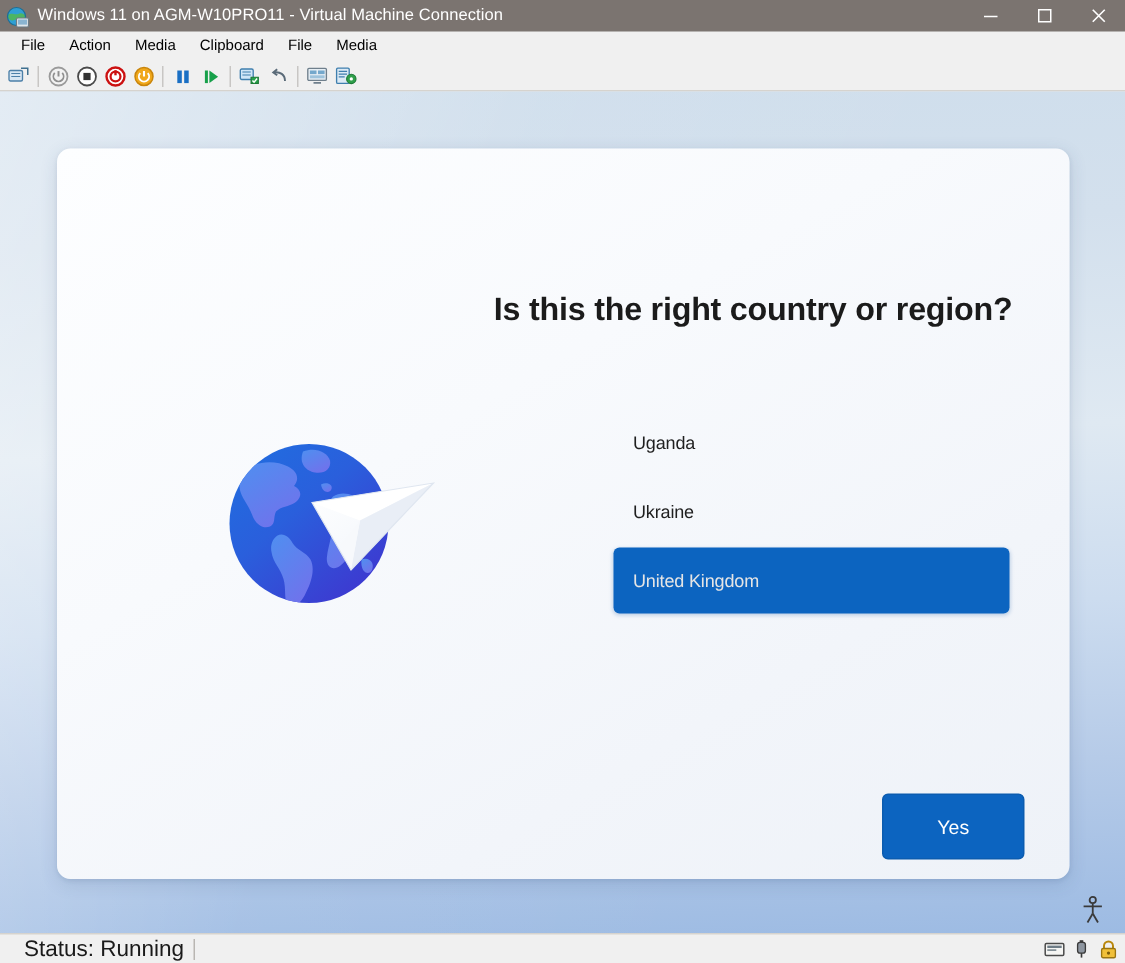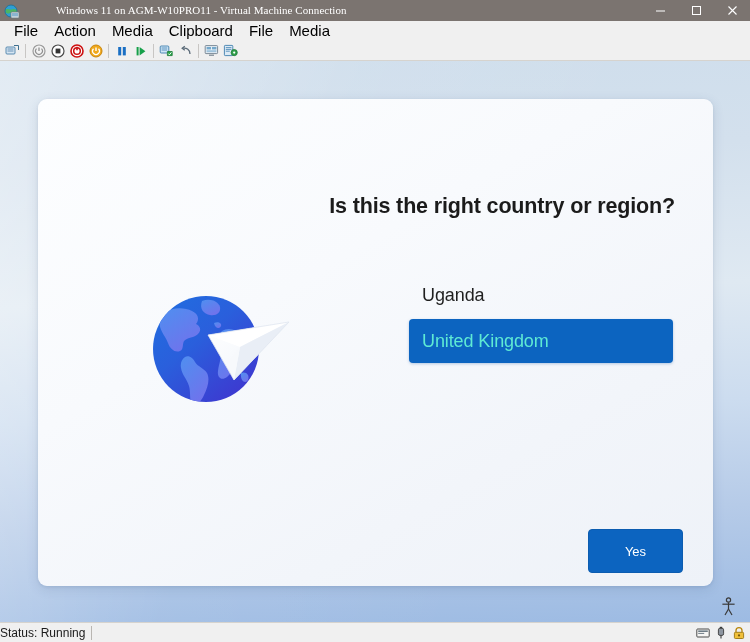--- a/index.html
+++ b/index.html
@@ -31,22 +31,21 @@
     margin-left: 4px; margin-right: 5px;
     position: relative;
     flex: none;
   }
   .titlebar-title {
     color: #ffffff;
     font-size: 11px;
     line-height: 21px;
     letter-spacing: 0.05px;
     white-space: nowrap;
-    font-family: Liberation Serif, serif;
-    margin-left: 31px;
+    font-family: Liberation Sans, sans-serif;
   }
   .win-controls {
     position: absolute;
     right: 0; top: 0;
     height: 21px;
     display: flex;
   }
   .win-btn {
     width: 36px; height: 21px;
     display: flex; align-items: center; justify-content: center;
@@ -57,21 +56,21 @@
   
   .menubar {
     height: 20px;
     background: #f0f0f0;
     display: flex; align-items: center;
     padding-left: 6px;
     flex: none;
     border-bottom: 0;
   }
   .menu-item {
-    font-size: 15px;
+    font-size: 10px;
     color: #000000;
     padding: 2px 8px;
     line-height: 14px;
     white-space: nowrap;
   }
 
   
   .toolbar {
     height: 20px;
     background: #f0f0f0;
@@ -152,30 +151,30 @@
 
   .country-list {
     position: absolute;
     left: 6px; top: 174px;
     width: 264px;
   }
   .country-item {
     height: 44px;
     display: flex; align-items: center;
     padding-left: 13px;
-    font-size: 18px;
+    font-size: 12px;
     color: #1f1f1f;
     border-radius: 4px;
     margin-bottom: 2px;
     letter-spacing: -0.1px;
     text-align: right;
   }
   .country-item.selected {
     background: #0c64c0;
-    color: #5eead4;
+    color: #e5e5e5;
     box-shadow: 0 1px 3px rgba(12,80,160,0.28);
   }
 
   .yes-button {
     position: absolute;
     left: 185px; top: 430px;
     width: 95px; height: 44px;
     background: #0c64c0;
     border: 1px solid #0b5cb0;
     border-radius: 4px;
@@ -196,23 +195,23 @@
   
   .statusbar {
     height: 20px;
     flex: none;
     background: #f0f0f0;
     border-top: 1px solid #d6d3ce;
     display: flex; align-items: center;
     position: relative;
   }
   .status-text {
-    font-size: 12px;
+    font-size: 15px;
     color: #1a1a1a;
-    padding-left: 0;
+    padding-left: 16px;
     line-height: 18px;
     white-space: nowrap;
   }
   .status-sep {
     width: 1px; height: 14px;
     background: #b9b6b2;
     margin-left: 6px;
   }
   .status-icons {
     position: absolute;
@@ -422,20 +421,23 @@
         </svg>
       </div>
 
       <div class="oobe-right">
 
         <div class="oobe-heading">Is this the right country or region?</div>
 
         <div class="country-list">
           <div class="country-item">
             <span>Uganda</span>
+          </div>
+          <div class="country-item">
+            <span>Ukraine</span>
           </div>
           <div class="country-item selected">
             <span>United Kingdom</span>
           </div>
         </div>
 
         <div class="yes-button">Yes</div>
       </div>
     </div>
 

